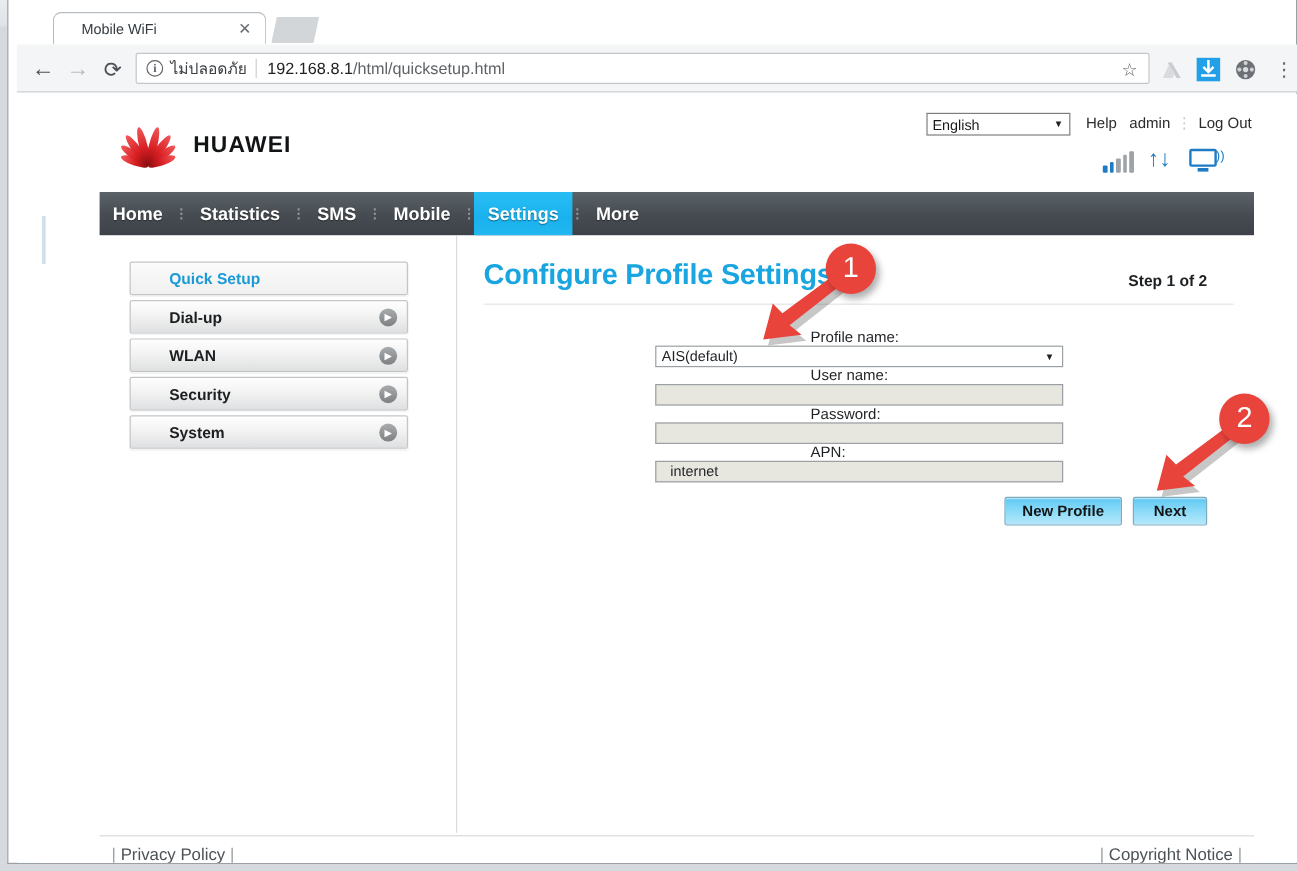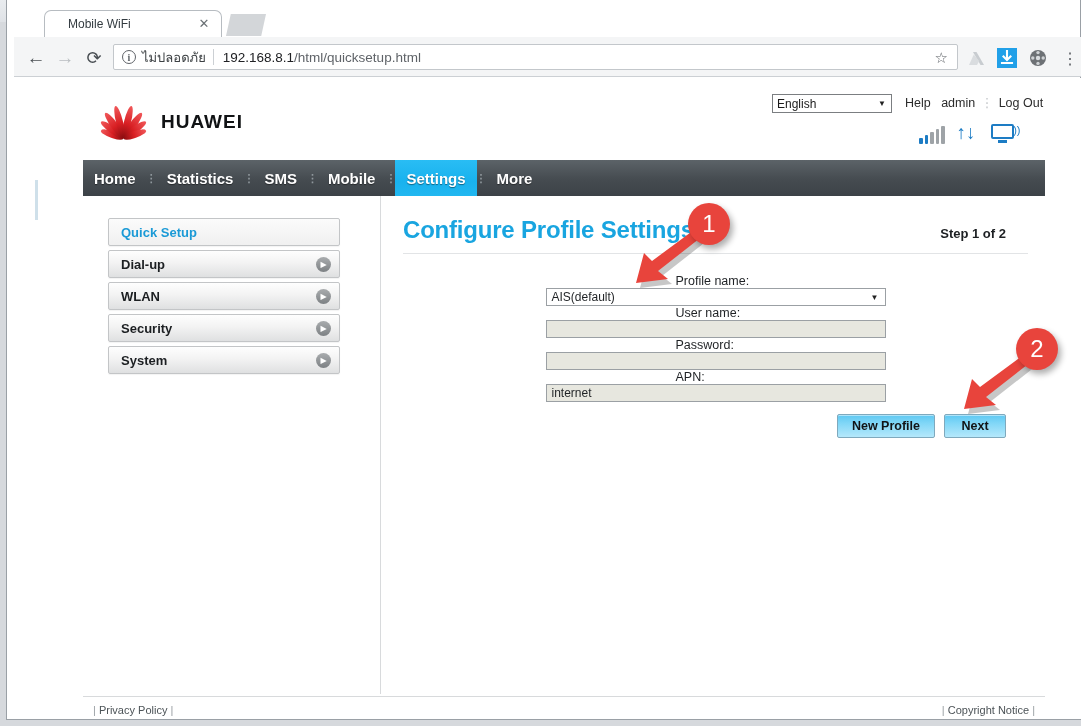--- a/index.html
+++ b/index.html
@@ -278,20 +278,21 @@
     width: 232px;
   }
   .side-item {
     position: relative;
     height: 28px; margin-bottom: 4px;
     background: linear-gradient(to bottom,#fefefe 0%, #f3f3f3 45%, #dfe0e1 100%);
     border: 1px solid #c3c5c7;
     border-radius: 2px;
     display: flex; align-items: center;
     box-shadow: 0 1px 1px rgba(0,0,0,.05);
+    padding-left: 20px;
   }
   .side-item .s-label {
     margin-left: 12px;
     font-size: 13px; font-weight: bold; color: #1c1f22;
   }
   .side-item.active {
     background: linear-gradient(to bottom,#fbfbfb 0%, #f0f0f0 100%);
   }
   .side-item.active .s-label { color: #1b9ad6; }
   .s-arrow {
@@ -328,21 +329,21 @@
   .flabel {
     width: 150px; padding-left: 35px;
     font-size: 12.5px; color: #1f2225;
   }
   .finput {
     width: 340px; height: 20px;
     background: #e7e7df;
     border: 1px solid #9ba0a4;
     font-size: 12px; color: #1f2225;
     display: flex; align-items: center;
-    padding-left: 5px;
+    padding-left: 12px;
   }
   .fselect {
     position: relative;
     width: 340px; height: 20px;
     background: #ffffff;
     border: 1px solid #9ba0a4;
     font-size: 12px; color: #1f2225;
     display: flex; align-items: center;
     padding-left: 5px;
   }
@@ -366,21 +367,21 @@
     font-size: 12.5px; font-weight: bold; color: #121416;
     display: flex; align-items: center; justify-content: center;
     box-shadow: inset 0 1px 0 rgba(255,255,255,.5);
   }
 
   
   .r-foot {
     position: absolute; left: 48px; top: 618px;
     width: 962px; height: 23px;
     border-top: 1px solid #d8dadc;
-    font-size: 11px; color: #4c5357;
+    font-size: 14px; color: #4c5357;
   }
   .foot-left  { position: absolute; left: 10px;  top: 7px; }
   .foot-mid   { position: absolute; left: 50%; transform: translateX(-50%); top: 7px; display: flex; align-items: center; gap: 4px; white-space: nowrap; }
   .foot-right { position: absolute; right: 10px; top: 7px; }
   .foot-pipe  { color: #9aa0a4; }
   .mini-logo { position: relative; width: 13px; height: 9px; }
   .mini-logo .mp {
     position: absolute; left: 6px; bottom: 0;
     width: 2px; height: 9px; background: #d8242a;
     border-radius: 50% 50% 30% 30%;

